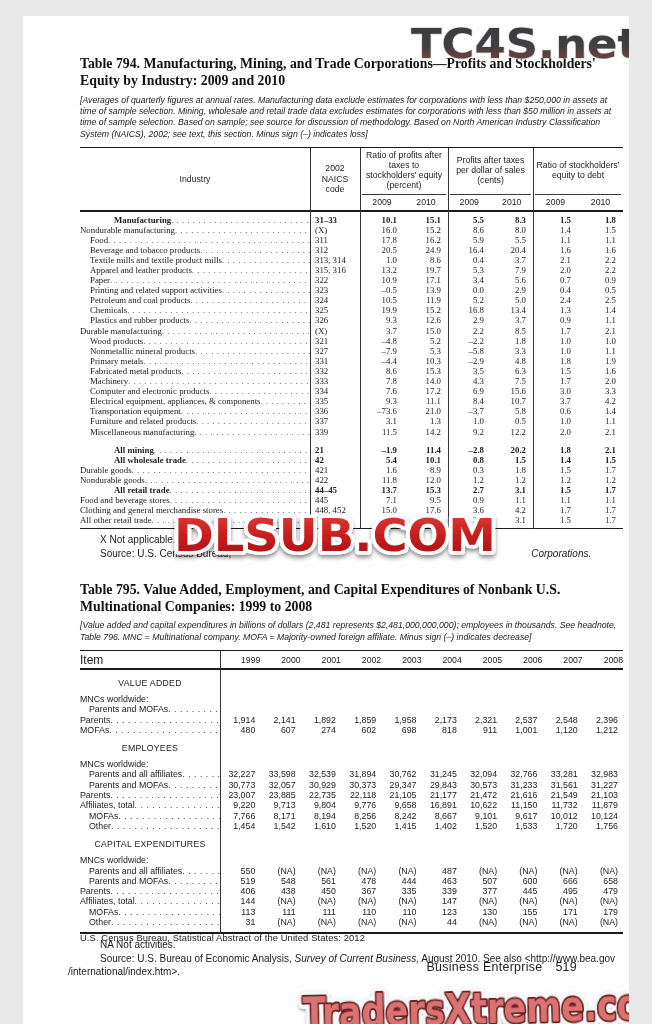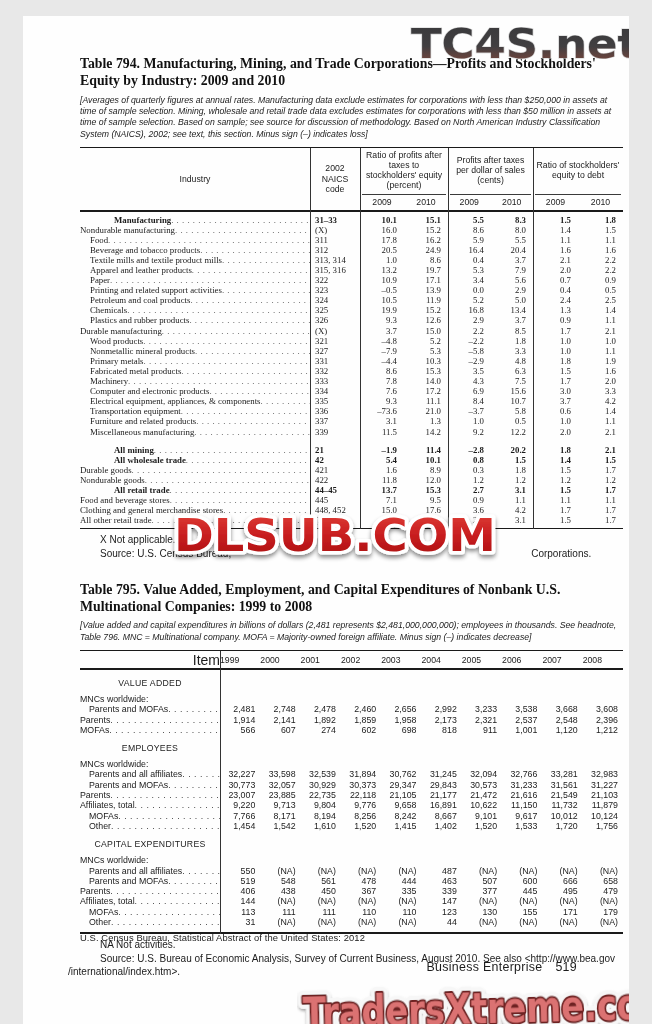--- a/index.html
+++ b/index.html
@@ -36,27 +36,27 @@
   .leader{flex:1;overflow:hidden;white-space:nowrap;color:#3c3c3c;font-weight:400;}
   .leader::after{content:" . . . . . . . . . . . . . . . . . . . . . . . . . . . . . . . . . . . . . . . . . . . . . . . . . . . . . . . . . .";letter-spacing:.5px;}
   .c-code{width:50px;padding-left:5px;box-sizing:border-box;white-space:nowrap;}
   .c-num{text-align:right;padding-right:7px;box-sizing:border-box;}
   .g0{width:44px}.g1{width:44px}.g2{width:43px}.g3{width:42px}.g4{width:45px}.g5{width:45px}
   .spacer794{height:8px;}
 
   .fnblock{margin-top:4px;font-size:10px;line-height:1.32;}
   .fnote{padding-left:20px;}
   .wm-gap{display:inline-block;width:300px;}
-  .ital{}
+  .ital{font-style:italic;}
 
   
   .hdr795{display:flex;height:17px;align-items:center;border-bottom:2.2px solid #1a1a1a;}
-  .h-item{width:140px;text-align:right;font-size:14px;box-sizing:border-box;}
+  .h-item{width:140px;text-align:left;font-size:12px;box-sizing:border-box;}
   .yrwrap{flex:1;display:flex;}
-  .h-yr{flex:1;text-align:left;font-size:8.7px;}
+  .h-yr{flex:1;text-align:right;font-size:8.7px;}
   .body795{padding:2px 0 5px;border-bottom:2px solid #1a1a1a;}
   .sec-h{width:140px;text-align:center;font-size:8.7px;letter-spacing:.3px;margin:8px 0 6px;}
   .sec-h.first{margin-top:6px;}
   .r795{display:flex;height:10.3px;font-size:8.8px;line-height:10.3px;}
   .i-cell{width:140px;display:flex;overflow:hidden;box-sizing:border-box;}
   .i-ind1{padding-left:9px;}
   .vals{flex:1;display:flex;}
   .c-yr{flex:1;text-align:right;padding-right:5px;box-sizing:border-box;white-space:nowrap;}
   .src2{margin-left:-12px;}
 
@@ -538,32 +538,20 @@
           <div class="r795">
             <div class="i-cell">
               <span class="lbl">MNCs worldwide:</span>
             </div>
           </div>
           <div class="r795">
             <div class="i-cell">
               <span class="lbl i-ind1">Parents and MOFAs</span>
               <span class="leader"></span>
             </div>
-            <div class="vals">
-              <div class="c-yr">2,481</div>
-              <div class="c-yr">2,748</div>
-              <div class="c-yr">2,478</div>
-              <div class="c-yr">2,460</div>
-              <div class="c-yr">2,656</div>
-              <div class="c-yr">2,992</div>
-              <div class="c-yr">3,233</div>
-              <div class="c-yr">3,538</div>
-              <div class="c-yr">3,668</div>
-              <div class="c-yr">3,608</div>
-            </div>
           </div>
           <div class="r795">
             <div class="i-cell">
               <span class="lbl">Parents</span>
               <span class="leader"></span>
             </div>
             <div class="vals">
               <div class="c-yr">1,914</div>
               <div class="c-yr">2,141</div>
               <div class="c-yr">1,892</div>
@@ -575,21 +563,21 @@
               <div class="c-yr">2,548</div>
               <div class="c-yr">2,396</div>
             </div>
           </div>
           <div class="r795">
             <div class="i-cell">
               <span class="lbl">MOFAs</span>
               <span class="leader"></span>
             </div>
             <div class="vals">
-              <div class="c-yr">566</div>
+              <div class="c-yr">480</div>
               <div class="c-yr">607</div>
               <div class="c-yr">274</div>
               <div class="c-yr">602</div>
               <div class="c-yr">698</div>
               <div class="c-yr">818</div>
               <div class="c-yr">911</div>
               <div class="c-yr">1,001</div>
               <div class="c-yr">1,120</div>
               <div class="c-yr">1,212</div>
             </div>

